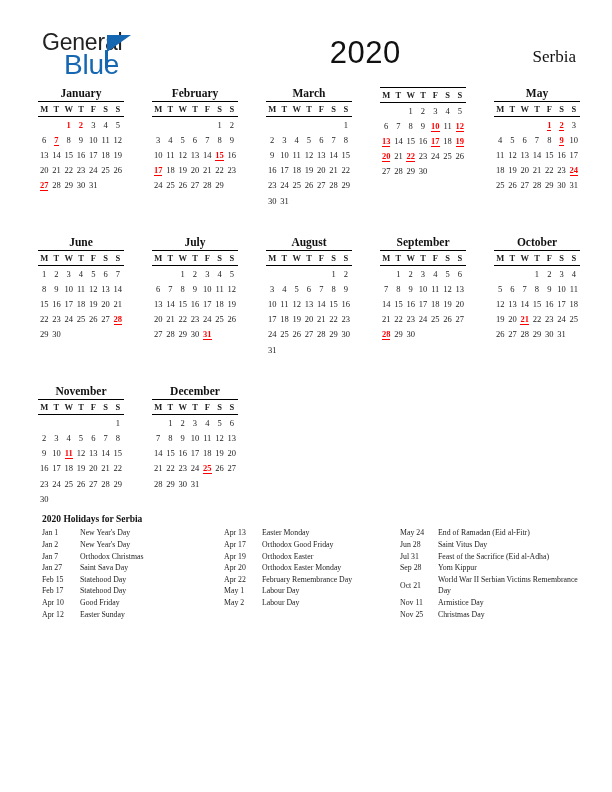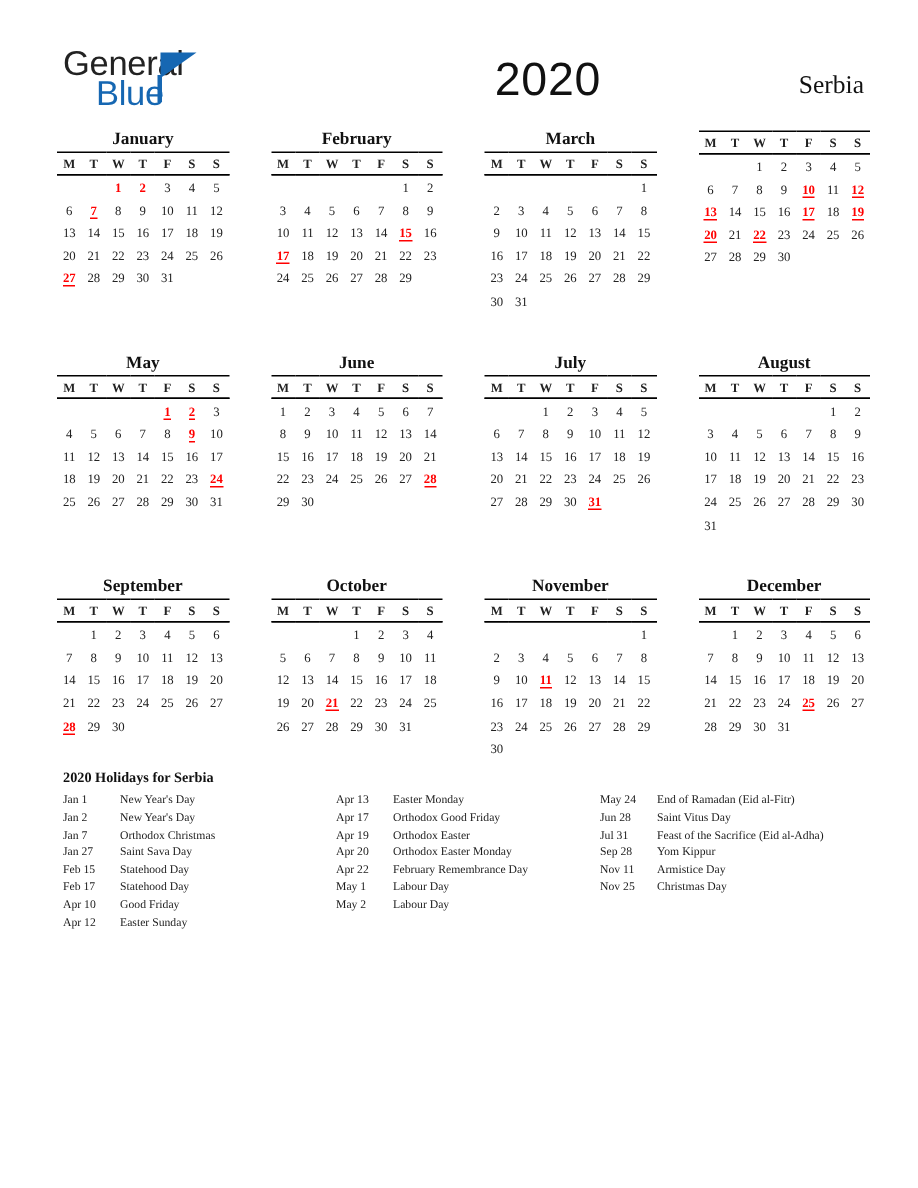--- a/index.html
+++ b/index.html
@@ -35,21 +35,21 @@
   .logo-general {
     font-family: "Liberation Sans", sans-serif;
     font-size: 23px;
     color: #222222;
     letter-spacing: -0.2px;
     position: absolute;
     left: 4px; top: 2px;
   }
   .logo-blue {
     font-family: "Liberation Sans", sans-serif;
-    font-size: 23px;
+    font-size: 28px;
     color: #1667b2;
     letter-spacing: -0.2px;
     position: absolute;
     left: 26px; top: 22px;
   }
   .logo-triangle {
     position: absolute;
     left: 69px; top: 6px;
     width: 0; height: 0;
     border-left: 24px solid #1667b2;
@@ -72,21 +72,21 @@
     font-family: "Liberation Serif", serif;
     font-size: 17px;
     color: #111111;
     margin-top: 18px;
     margin-right: 4px;
   }
 
   
   .months {
     display: grid;
-    grid-template-columns: repeat(4, 1fr);
+    grid-template-columns: repeat(5, 1fr);
     column-gap: 22px;
     row-gap: 4px;
     gap: 28px;
   }
   .month {
     width: 100%;
   }
   .month-name {
     text-align: center;
     font-family: "Liberation Serif", serif;
@@ -1042,20 +1042,24 @@
           </div>
           <div class="hrow">
             <span class="hdate">Jul 31</span>
             <span class="hname">Feast of the Sacrifice (Eid al-Adha)</span>
           </div>
           <div class="hrow">
             <span class="hdate">Sep 28</span>
             <span class="hname">Yom Kippur</span>
           </div>
           <div class="hrow">
+            <span class="hdate">Oct 21</span>
+            <span class="hname">World War II Serbian Victims Remembrance Day</span>
+          </div>
+          <div class="hrow">
             <span class="hdate">Nov 11</span>
             <span class="hname">Armistice Day</span>
           </div>
           <div class="hrow">
             <span class="hdate">Nov 25</span>
             <span class="hname">Christmas Day</span>
           </div>
         </div>
       </div>
   </div>

